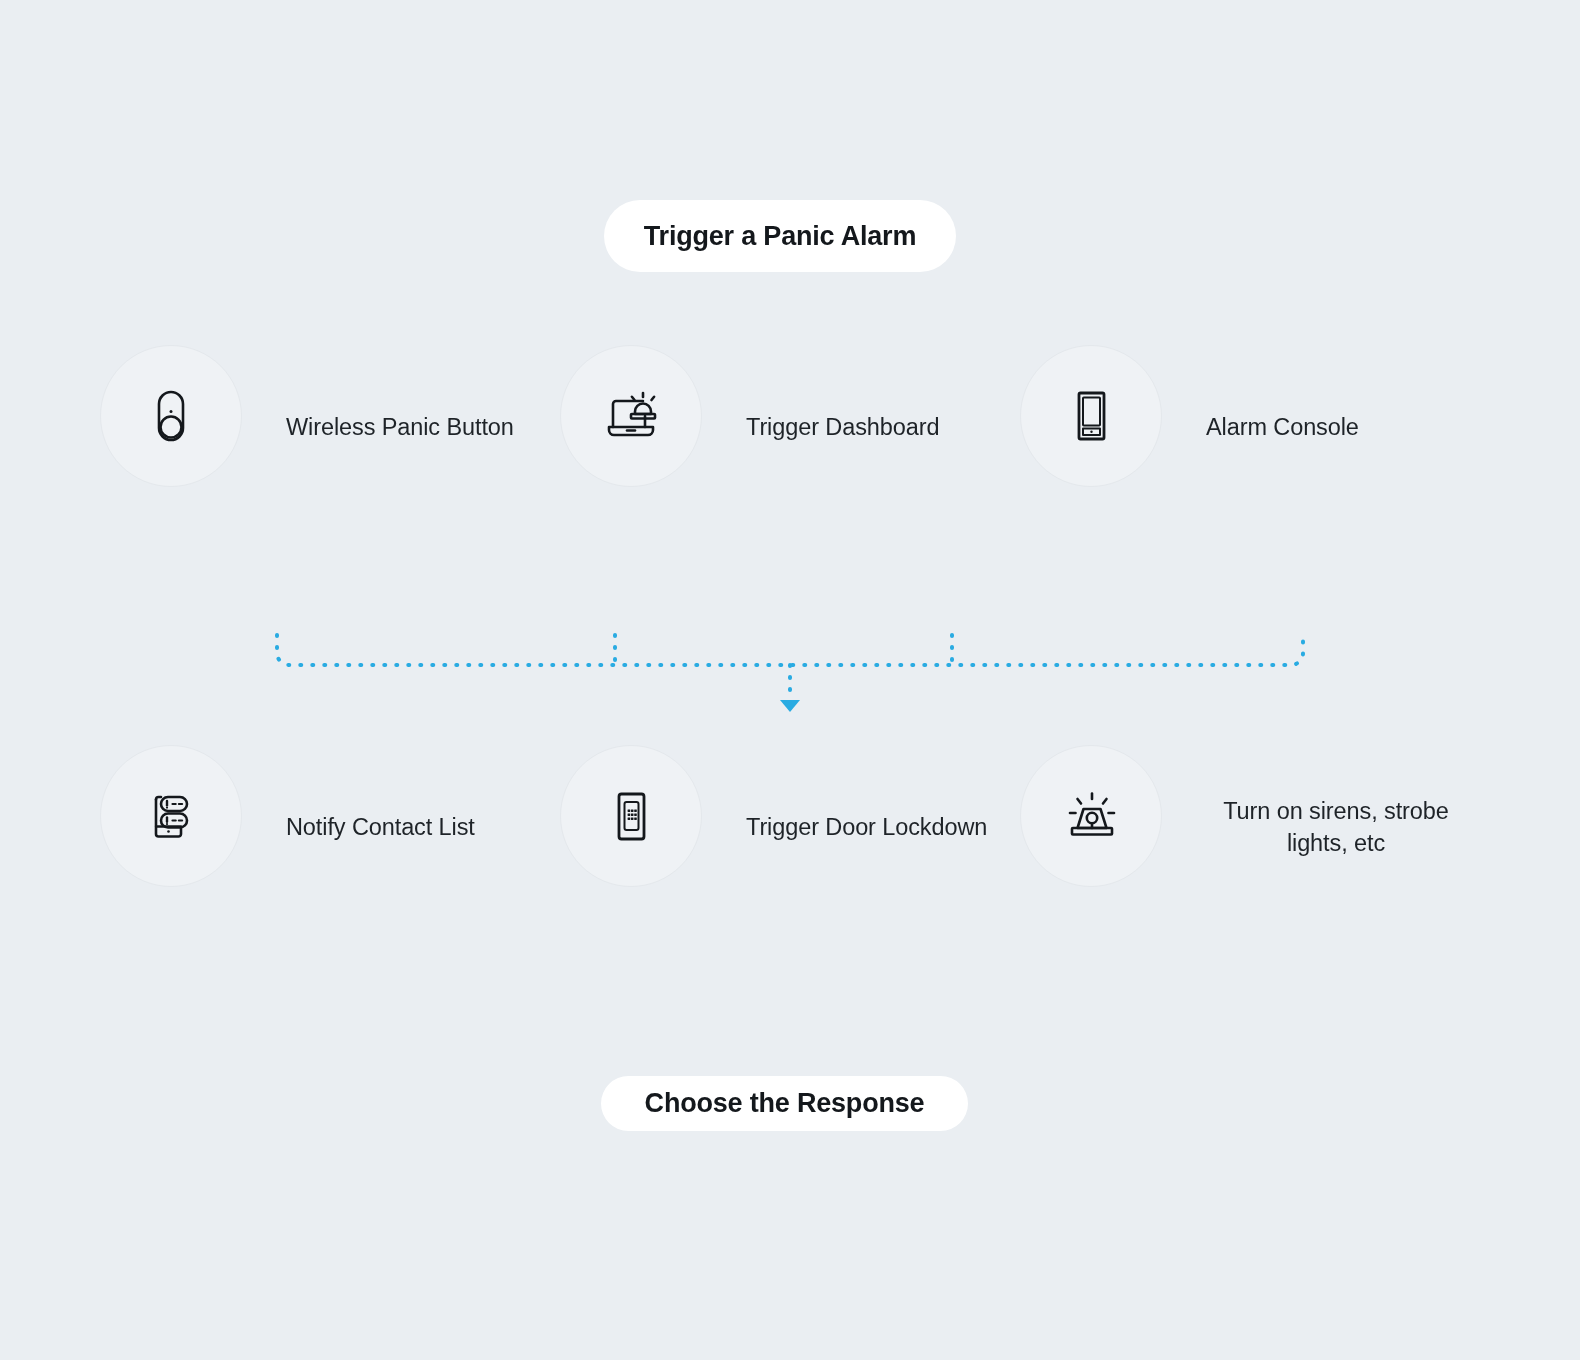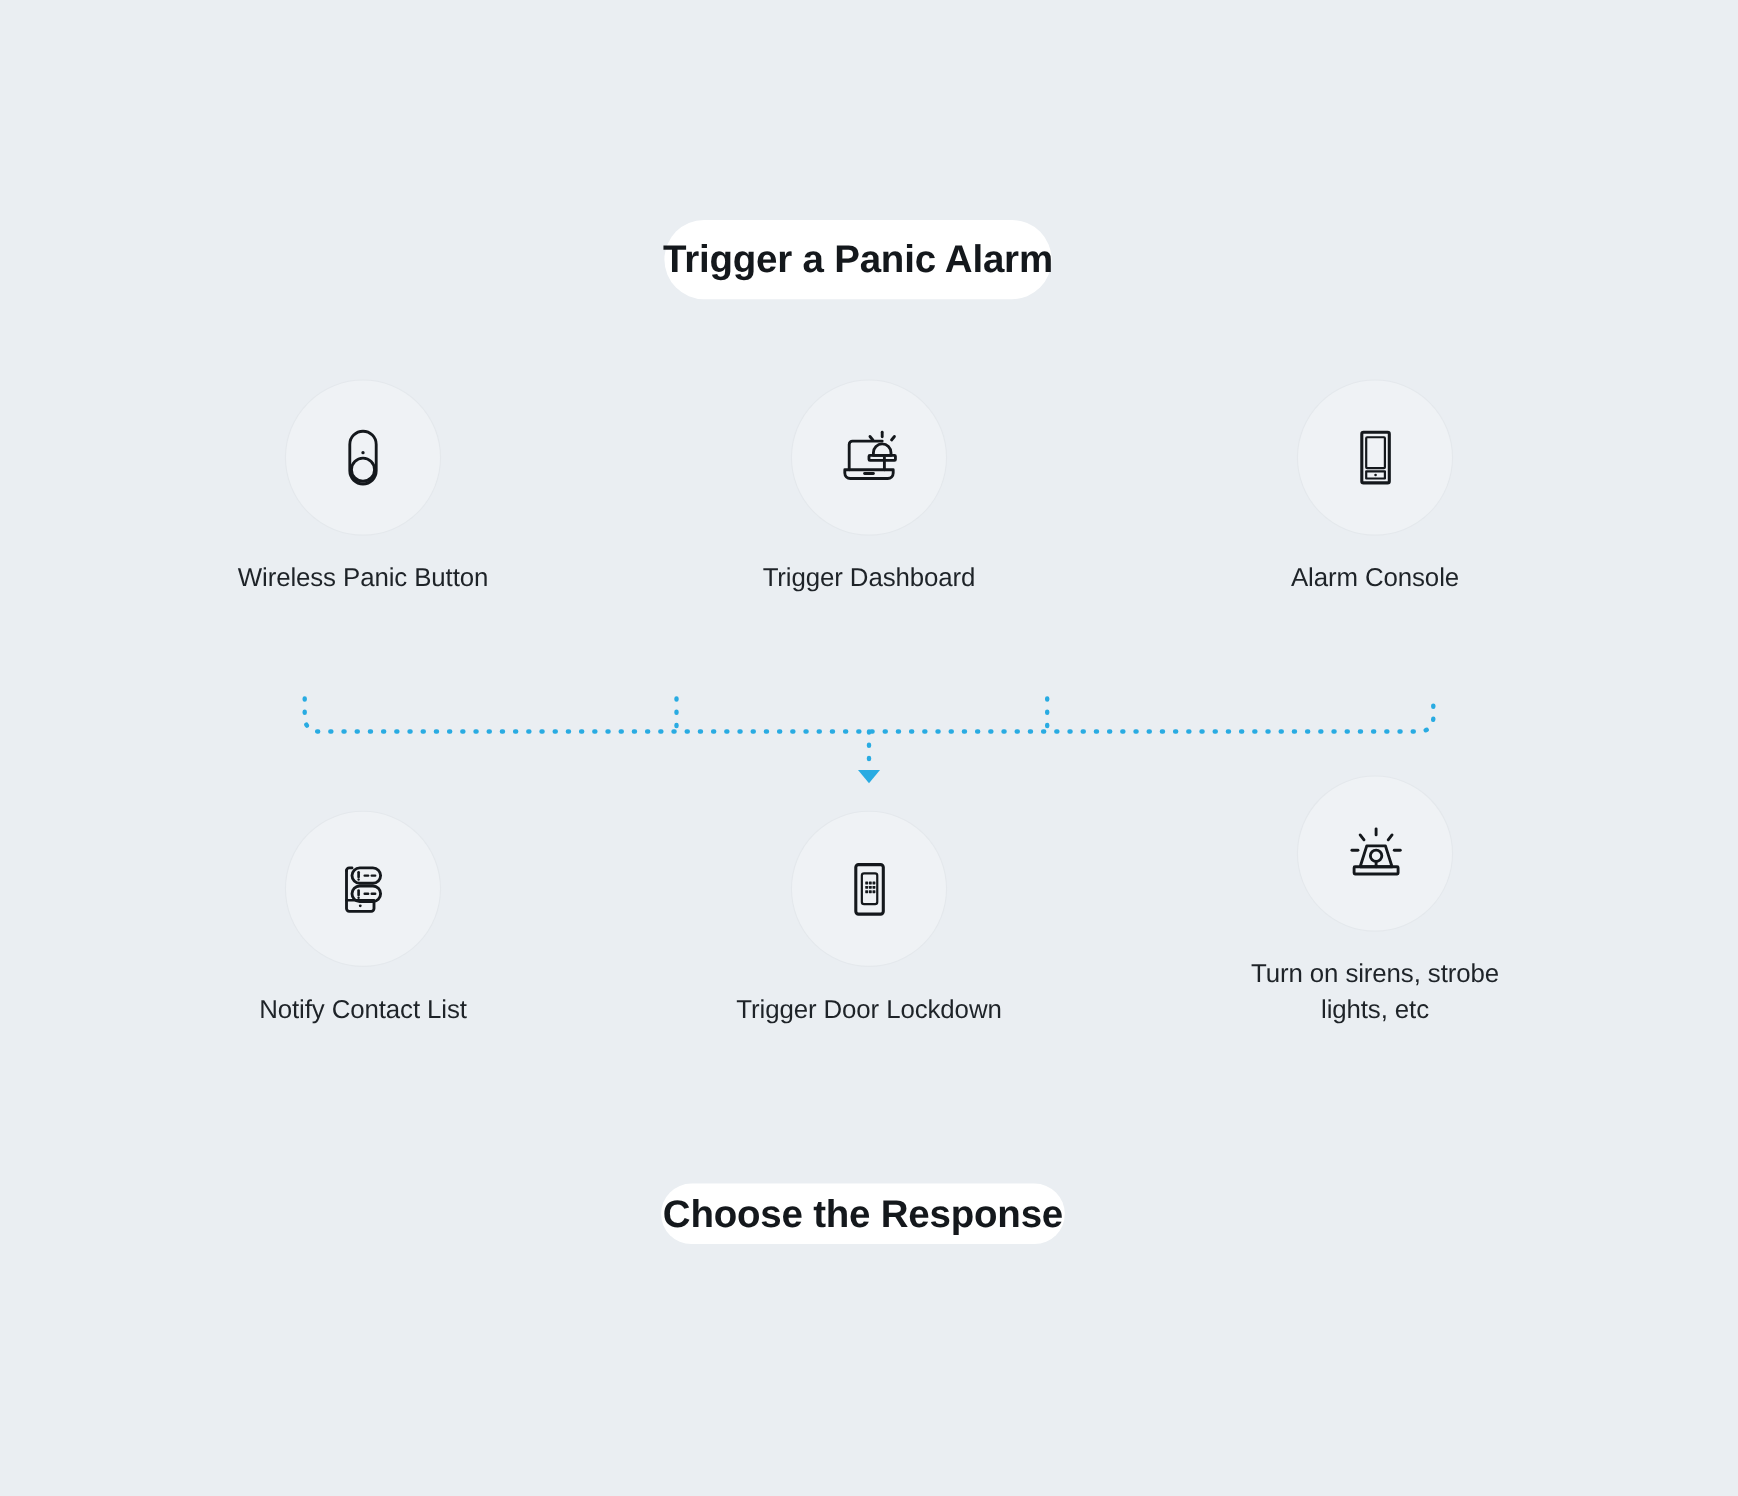--- a/index.html
+++ b/index.html
@@ -22,43 +22,44 @@
 
   
   .pill {
     position: absolute;
     display: flex;
     align-items: center;
     justify-content: center;
     background: #ffffff;
     border-radius: 999px;
     color: #14181c;
-    font-size: 35px;
+    font-size: 27px;
     font-weight: 700;
     letter-spacing: -0.2px;
     white-space: nowrap;
   }
   #pill-top    { left: 604px; top: 200px;  width: 352px; height: 72px; }
   #pill-bottom { left: 601px; top: 1076px; width: 367px; height: 55px; }
 
   
   .row {
     position: absolute;
     left: 100px;
     width: 1380px;
     display: flex;
   }
   #row-sources   { top: 345px; }
-  #row-responses { top: 705px; align-items: flex-end; }
+  #row-responses { top: 745px; align-items: flex-end; }
 
   .node {
     flex: 1 1 0;
     display: flex;
-    flex-direction: column;
+    flex-direction: row;
     align-items: center;
+    gap: 44px;
   }
 
   .node-circle {
     width: 142px;
     height: 142px;
     border-radius: 50%;
     background: #eff2f5;
     border: 1px solid #e4e8ec;
     display: flex;
     align-items: center;

